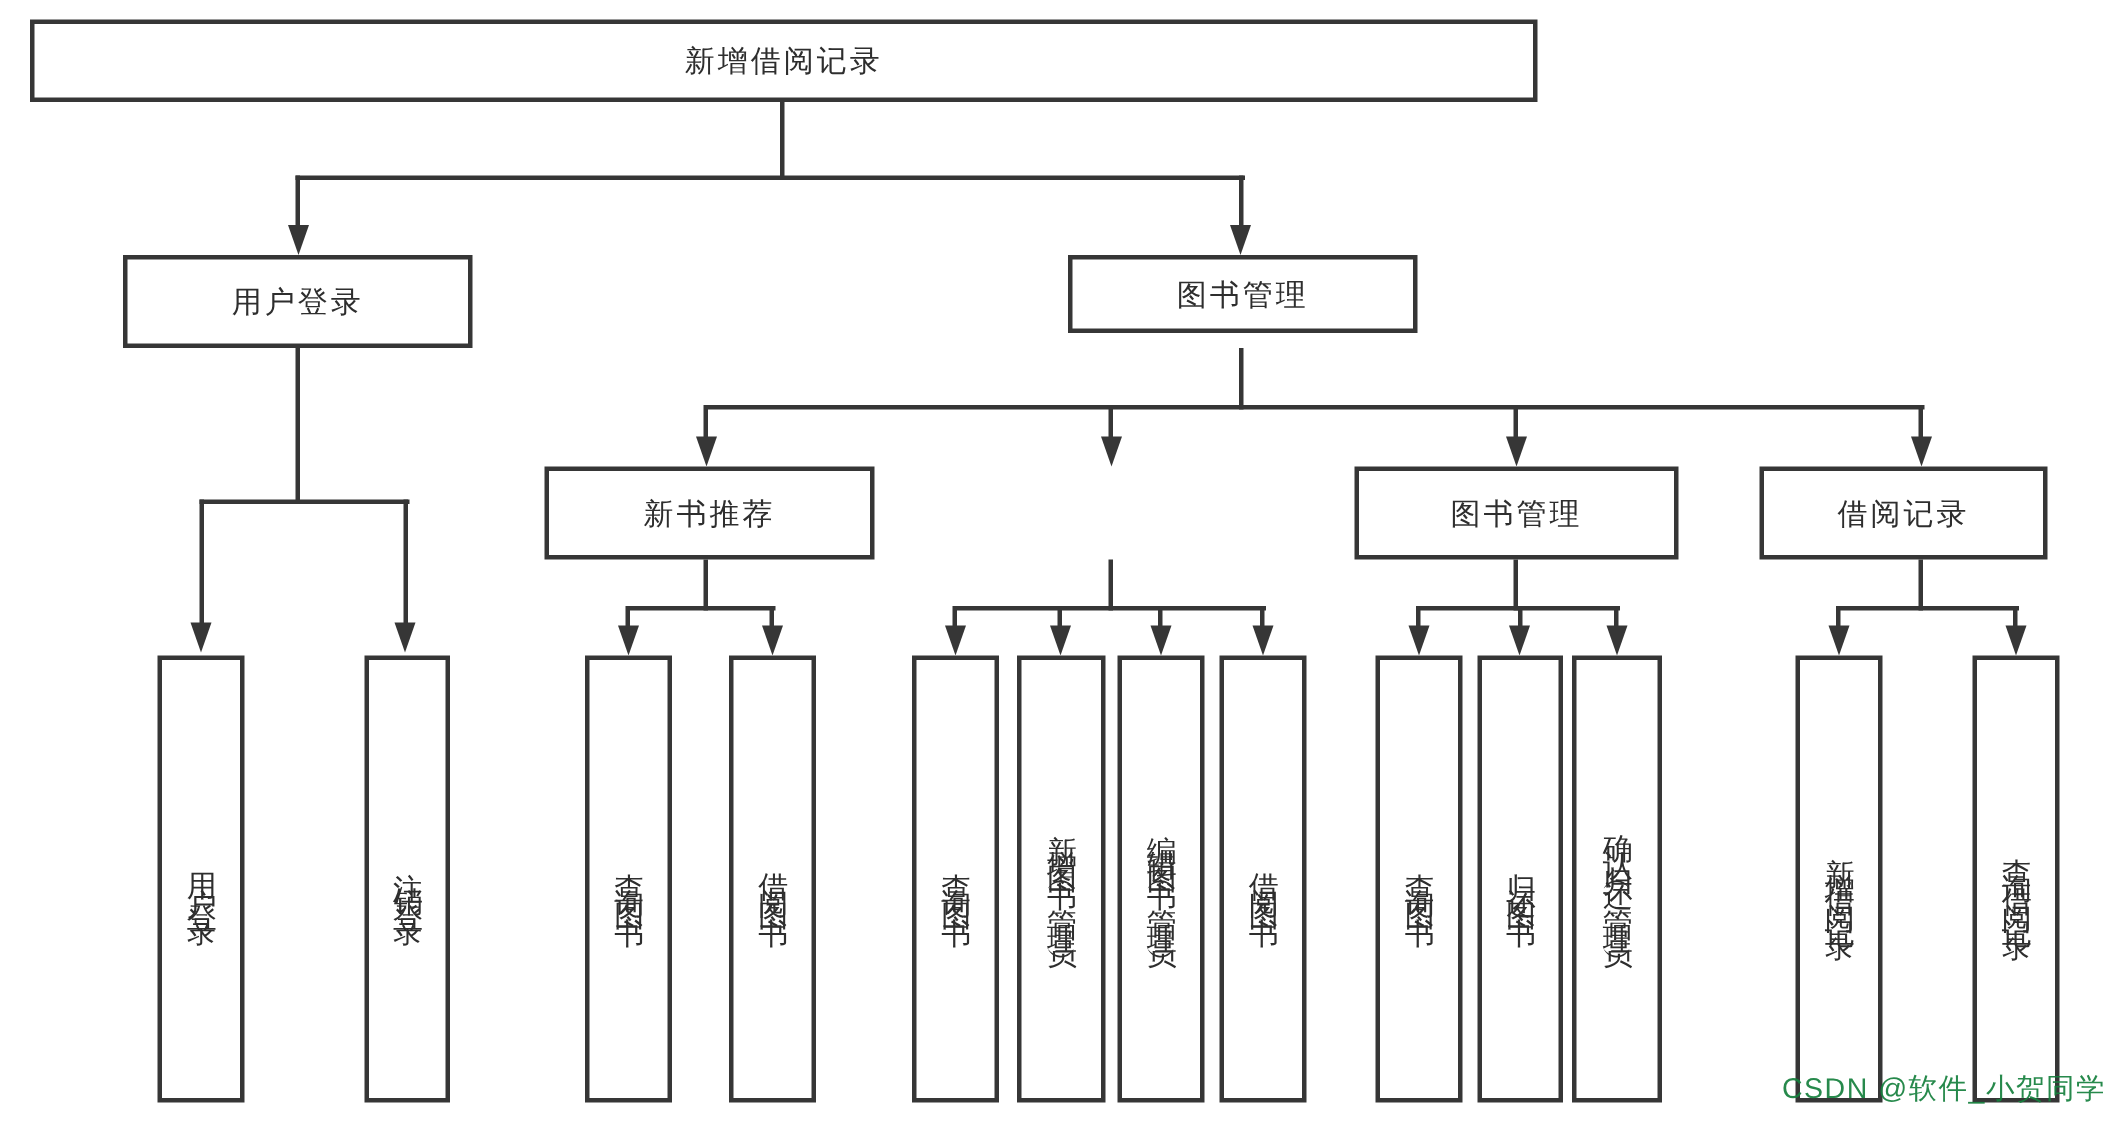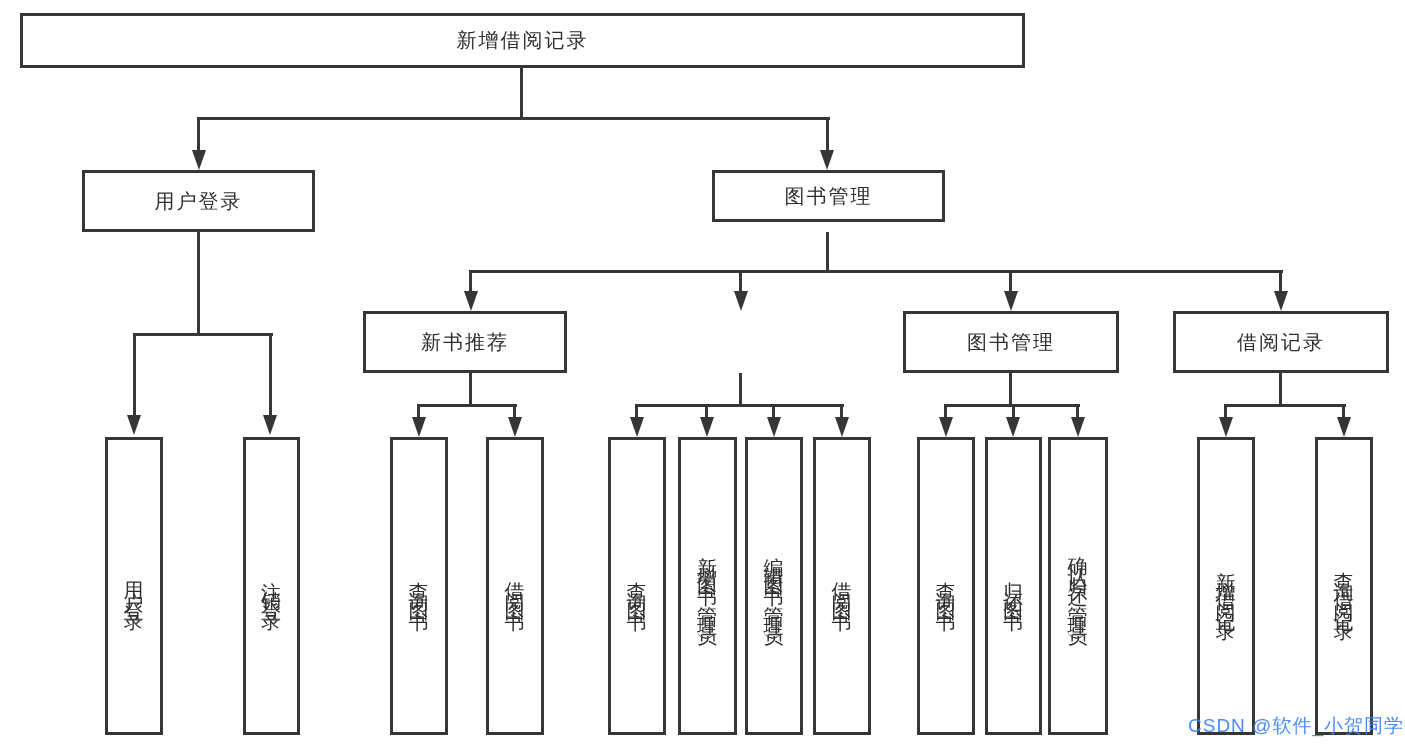--- a/index.html
+++ b/index.html
@@ -19,21 +19,21 @@
     font-size:20px; line-height:1; letter-spacing:10px; white-space:nowrap;
   }
   .vline, .hline { position:absolute; background:#363636; }
   .arrow {
     position:absolute; width:0; height:0;
     border-left:7px solid transparent; border-right:7px solid transparent;
     border-top:20px solid #363636;
   }
   .watermark {
     position:absolute; left:1188px; top:713px; z-index:5;
-    font-size:19px; letter-spacing:1px; color:#3b82f6; opacity:.92; white-space:nowrap;
+    font-size:19px; letter-spacing:1px; color:#15803d; opacity:.92; white-space:nowrap;
   }
 </style>
 </head>
 <body>
 
 <div class="canvas">
 
   <div class="box" style="left:20px;top:13px;width:1005px;height:55px;">
     <span class="hlabel">新增借阅记录</span>
   </div>
@@ -63,27 +63,27 @@
   <div class="hline" style="left:470px;top:270px;width:813px;height:3px;"></div>
   <div class="vline" style="left:469px;top:270px;width:3px;height:23px;"></div>
   <div class="arrow" style="left:464px;top:291px;"></div>
   <div class="vline" style="left:739px;top:270px;width:3px;height:23px;"></div>
   <div class="arrow" style="left:734px;top:291px;"></div>
   <div class="vline" style="left:1009px;top:270px;width:3px;height:23px;"></div>
   <div class="arrow" style="left:1004px;top:291px;"></div>
   <div class="vline" style="left:1279px;top:270px;width:3px;height:23px;"></div>
   <div class="arrow" style="left:1274px;top:291px;"></div>
 
-  <div class="box" style="left:363px;top:311px;width:204px;height:62px;">
+  <div class="box" style="left:363px;top:311px;width:220px;height:62px;">
     <span class="hlabel">新书推荐</span>
   </div>
   <div class="box" style="left:903px;top:311px;width:216px;height:62px;">
     <span class="hlabel">图书管理</span>
   </div>
-  <div class="box" style="left:1173px;top:311px;width:216px;height:62px;">
+  <div class="box" style="left:1173px;top:311px;width:192px;height:62px;">
     <span class="hlabel">借阅记录</span>
   </div>
 
   <div class="vline" style="left:469px;top:373px;width:3px;height:34px;"></div>
   <div class="hline" style="left:418px;top:404px;width:99px;height:3px;"></div>
   <div class="vline" style="left:417px;top:404px;width:3px;height:15px;"></div>
   <div class="arrow" style="left:412px;top:417px;"></div>
   <div class="vline" style="left:513px;top:404px;width:3px;height:15px;"></div>
   <div class="arrow" style="left:508px;top:417px;"></div>
 

